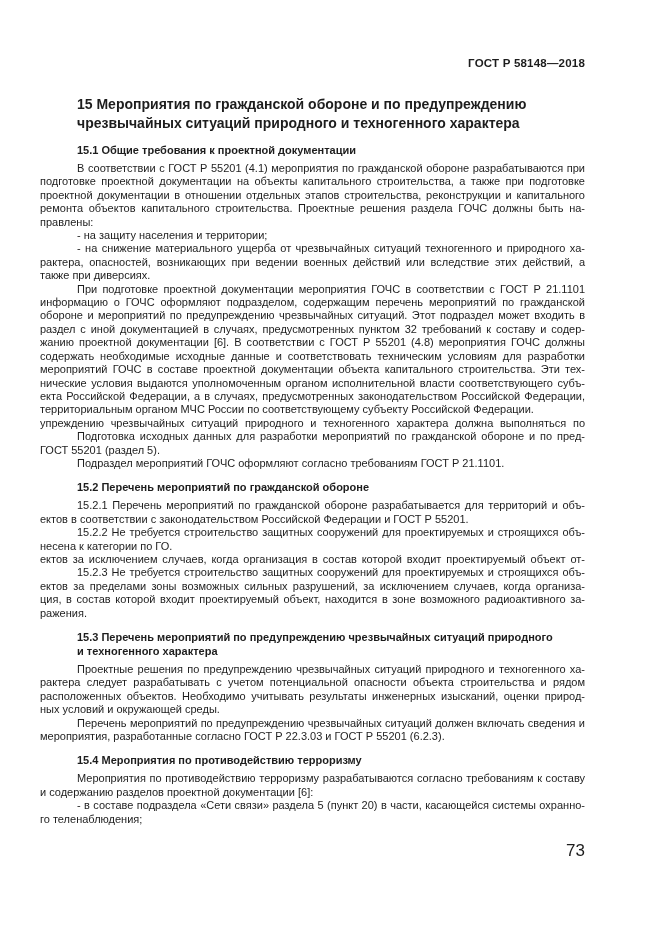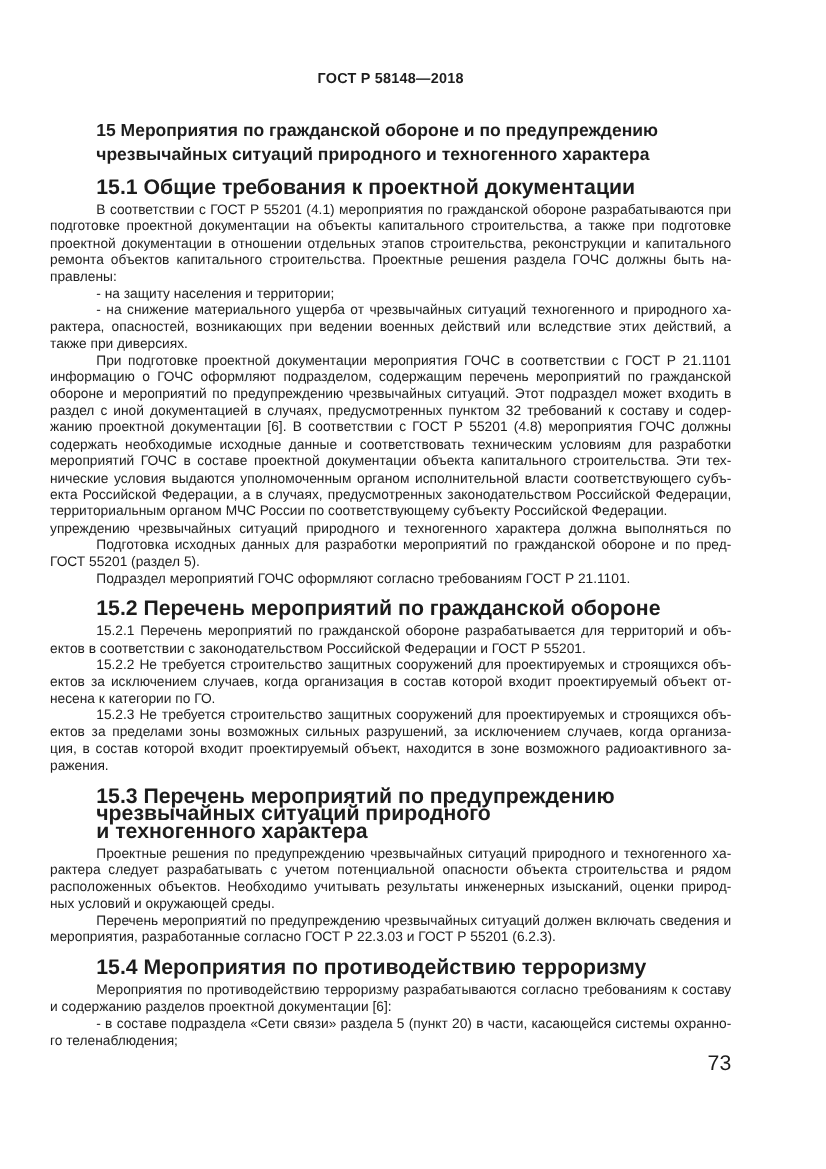--- a/index.html
+++ b/index.html
@@ -11,39 +11,39 @@
   }
   .page {
     position: relative;
     width: 661px; height: 935px;
     background: #ffffff;
     overflow: hidden;
   }
   .doc-header {
     position: absolute;
     top: 57px; left: 40px; width: 545px;
-    text-align: center;
+    text-align: right;
     font-weight: bold;
     font-size: 11.5px;
     letter-spacing: 0.2px;
   }
   .content {
     position: absolute;
     left: 40px; top: 95px; width: 545px;
   }
   .chapter-title {
     font-weight: bold;
     font-size: 14px;
     line-height: 19px;
     padding-left: 37px;
     white-space: pre-line;
   }
   .h2 {
     font-weight: bold;
-    font-size: 17px;
+    font-size: 11px;
     line-height: 14px;
     padding-left: 37px;
     white-space: pre-line;
     margin: 10px 0 5px 0;
   }
   .para { margin: 0; }
   .line {
     font-size: 11px;
     line-height: 13.4px;
     text-align: left;
@@ -106,22 +106,22 @@
         <div class="para">
           <div class="line indent">Подраздел мероприятий ГОЧС оформляют согласно требованиям ГОСТ Р 21.1101.</div>
         </div>
         <div class="h2">15.2 Перечень мероприятий по гражданской обороне</div>
         <div class="para">
           <div class="line indent jst">15.2.1 Перечень мероприятий по гражданской обороне разрабатывается для территорий и объ-</div>
           <div class="line">ектов в соответствии с законодательством Российской Федерации и ГОСТ Р 55201.</div>
         </div>
         <div class="para">
           <div class="line indent jst">15.2.2 Не требуется строительство защитных сооружений для проектируемых и строящихся объ-</div>
+          <div class="line">несена к категории по ГО.</div>
           <div class="line jst">ектов за исключением случаев, когда организация в состав которой входит проектируемый объект от-</div>
-          <div class="line">несена к категории по ГО.</div>
         </div>
         <div class="para">
           <div class="line indent jst">15.2.3 Не требуется строительство защитных сооружений для проектируемых и строящихся объ-</div>
           <div class="line jst">ектов за пределами зоны возможных сильных разрушений, за исключением случаев, когда организа-</div>
           <div class="line jst">ция, в состав которой входит проектируемый объект, находится в зоне возможного радиоактивного за-</div>
           <div class="line">ражения.</div>
         </div>
         <div class="h2">15.3 Перечень мероприятий по предупреждению чрезвычайных ситуаций природного
 и техногенного характера</div>
         <div class="para">

